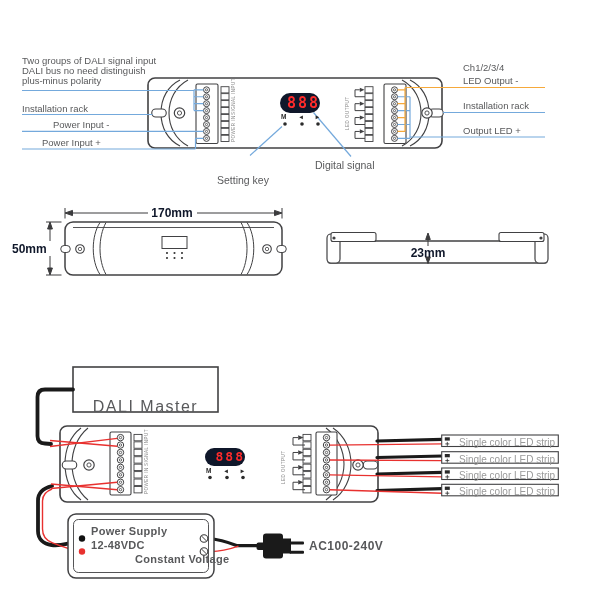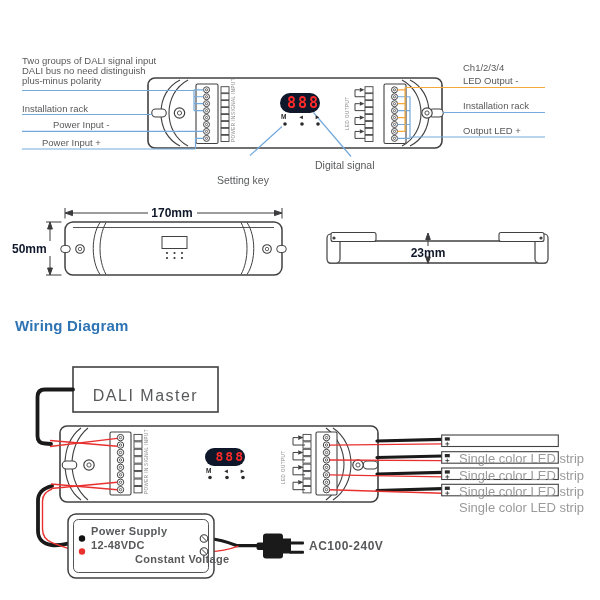--- a/index.html
+++ b/index.html
@@ -15,21 +15,21 @@
   .seg{position:absolute;background:#0f172a;border-radius:10px;color:#FF2B2B;
        font-family:"DejaVu Sans Mono",monospace;font-weight:bold;text-align:right;letter-spacing:2px;}
   .seg.a{left:280px;top:93px;width:40px;height:20px;font-size:15px;line-height:20px;}
   .seg.b{left:205px;top:448px;width:40px;height:17.5px;font-size:13px;line-height:17.5px;}
   .btnrow{position:absolute;width:38px;display:flex;justify-content:space-between;
           font-size:6.5px;font-weight:bold;color:#2b2b2b;}
   .btnrow.a{left:281px;top:112.5px;}
   .btnrow.b{left:206px;top:466.5px;}
   .bigbox{position:absolute;color:#58595B;font-size:16px;letter-spacing:1.5px;text-align:center;white-space:nowrap;}
   .psu{position:absolute;color:#58595B;font-size:11px;font-weight:bold;letter-spacing:0.3px;white-space:nowrap;}
-  .strip{position:absolute;color:#9a9a9a;font-size:13px;text-align:center;width:96px;white-space:nowrap;margin-top:14px;}
+  .strip{position:absolute;color:#9a9a9a;font-size:10px;text-align:center;width:96px;white-space:nowrap;}
   .ac{position:absolute;color:#58595B;font-size:12px;font-weight:bold;letter-spacing:0.5px;}
 </style>
 </head>
 <body>
 <div id="page">
 
 <svg width="600" height="600" viewBox="0 0 600 600">
   <defs>
     <g id="colA" fill="#fff" stroke="#414143" stroke-width="1">
       <circle cx="0" cy="0" r="3"></circle>
@@ -314,22 +314,21 @@
   <span>▸</span>
 </div>
 
 <div class="vlbl" style="left:230.5px;top:85px;height:30px;">SIGNAL INPUT</div>
 <div class="vlbl" style="left:230.5px;top:115px;height:27px;">POWER IN</div>
 <div class="vlbl" style="left:345px;top:88px;height:50px;">LED OUTPUT</div>
 <div class="vlbl" style="left:144px;top:434px;height:32px;">SIGNAL INPUT</div>
 <div class="vlbl" style="left:144px;top:467px;height:28px;">POWER IN</div>
 <div class="vlbl" style="left:280.5px;top:441px;height:52px;">LED OUTPUT</div>
 
-<div class="h1" style="left:15px;top:317px;">Wiring Diagram</div>
-<div class="bigbox" style="left:73px;top:387px;width:145px;">DALI Master</div>
+<div class="bigbox" style="left:73px;top:398px;width:145px;">DALI Master</div>
 
 <div class="strip" style="left:459px;top:437px;">Single color LED strip</div>
 <div class="strip" style="left:459px;top:453.7px;">Single color LED strip</div>
 <div class="strip" style="left:459px;top:470px;">Single color LED strip</div>
 <div class="strip" style="left:459px;top:486.3px;">Single color LED strip</div>
 
 <div class="psu" style="left:91px;top:524.5px;">Power Supply</div>
 <div class="psu" style="left:91px;top:538.5px;">12-48VDC</div>
 <div class="psu" style="left:91px;top:552.5px;margin-left:44px;">Constant Voltage</div>
 <div class="ac" style="left:309px;top:539px;">AC100-240V</div>

